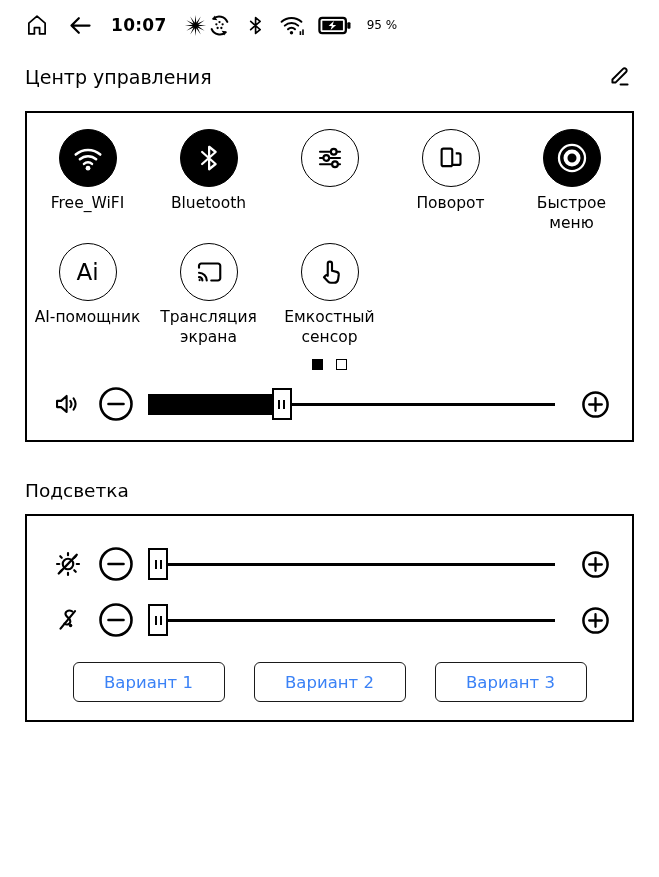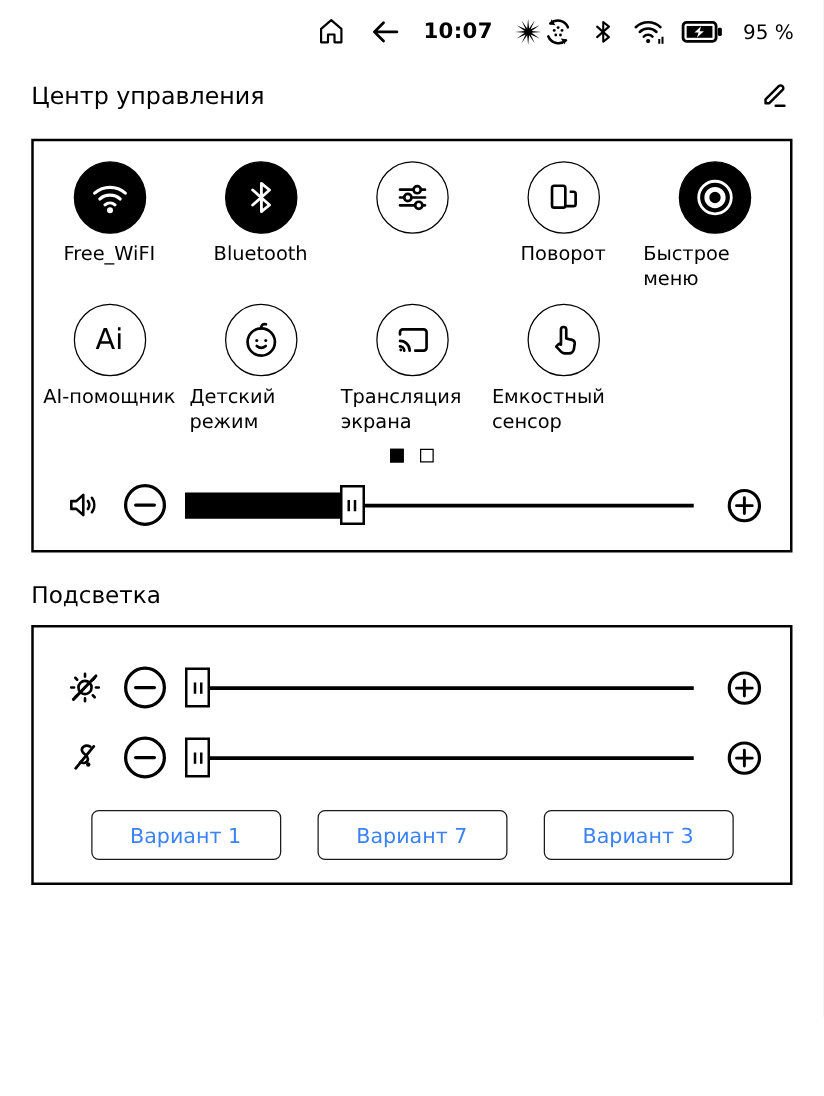--- a/index.html
+++ b/index.html
@@ -3,60 +3,60 @@
 <meta charset="utf-8">
 <style>
   * { margin:0; padding:0; box-sizing:border-box; }
   html,body { background:#e8e8e8; }
   body { font-family:"DejaVu Sans", sans-serif; color:#000; }
   .screen {
     width:659px; height:877px; background:#fff; margin:0 auto;
     position:relative; overflow:hidden;
   }
   
-  .status-bar { display:flex; justify-content:flex-end; align-items:center;
+  .status-bar { display:flex; justify-content:flex-start; align-items:center;
     padding:10px 24px 0 24px; height:40px; }
   .sb-left { display:flex; align-items:center; gap:17px; }
   .sb-right { display:flex; align-items:center; gap:13px; }
   .sb-time { font-size:17px; font-weight:600; letter-spacing:.3px; }
-  .sb-batt-text { font-size:16px; font-weight:500; margin-left:2px; }
+  .sb-batt-text { font-size:12px; font-weight:500; margin-left:2px; }
   .icon { display:inline-flex; align-items:center; justify-content:center; }
   
   .header { display:flex; justify-content:space-between; align-items:flex-end;
     padding:22px 26px 0 25px; }
   .page-title { font-size:19px; font-weight:500; }
   
   .panel { margin:0 25px; border:2px solid #000; background:#fff; }
   .panel-tiles { margin-top:23px; padding:16px 0 12px; }
   .tiles-grid { display:grid; grid-template-columns:repeat(5,1fr); row-gap:4px; }
   .tile { display:flex; flex-direction:column; align-items:center; min-height:110px; cursor:pointer; }
   .tile-circle { width:58px; height:58px; border:1.5px solid #000; border-radius:50%;
     display:flex; align-items:center; justify-content:center; color:#000; flex:0 0 auto; }
   .tile--active .tile-circle { background:#000; color:#fff; }
-  .tile-label { margin-top:7px; font-size:15.5px; line-height:1.28; max-width:114px; }
+  .tile-label { margin-top:7px; font-size:15.5px; text-align:center; line-height:1.28; max-width:114px; }
   .ai-glyph { font-size:23px; font-weight:400; }
   
   .pager { display:flex; justify-content:center; gap:13px; margin:6px 0 10px; }
   .pager-dot { width:11px; height:11px; border:1.5px solid #000; background:#fff; }
   .pager-dot--active { background:#000; }
   
   .slider-row { display:flex; align-items:center; padding:0 22px 0 24px; }
   .volume-row { height:48px; margin-top:2px; }
   .sr-icon { width:34px; display:flex; justify-content:center; }
   .round-btn { display:flex; margin-left:13px; cursor:pointer; background:none; border:none; padding:0; }
   .plus-btn { margin-left:13px; }
   .slider { position:relative; flex:1; height:34px; margin:0 13px 0 14px; cursor:pointer; }
   .track-line { position:absolute; left:0; right:0; top:50%; height:3px; margin-top:-1.5px; background:#000; }
   .track-fill { position:absolute; left:0; top:50%; height:21px; margin-top:-10.5px; background:#000; width:0; }
   .slider-handle { position:absolute; top:50%; transform:translateY(-50%); left:0;
     width:20px; height:32px; background:#fff; border:2.5px solid #000;
     display:flex; gap:3px; align-items:center; justify-content:center; cursor:grab; }
   .slider-handle i { width:2px; height:9px; background:#000; }
   
-  .section-title { margin:24px 25px 13px; font-size:18.5px; font-weight:500; }
+  .section-title { margin:38px 25px 13px; font-size:18.5px; font-weight:500; }
   .panel-backlight { padding:20px 0 18px; }
   .bl-row { height:56px; }
   .variant-row { display:flex; justify-content:center; gap:29px; margin-top:14px; }
   .variant-btn { width:152px; height:40px; border:1.5px solid #1a1a1a; border-radius:6px;
     background:#fff; font-size:16.5px; font-family:inherit; color:#3b82f6; cursor:pointer; }
 </style>
 </head>
 <body>
 
 <div class="screen">
@@ -195,32 +195,20 @@
         <div class="tile-label">Быстрое меню</div>
       </div>
 
       <div class="tile">
         <div class="tile-circle">
           <span class="ai-glyph">Ai</span>
         </div>
         <div class="tile-label">AI-помощник</div>
       </div>
 
-      <div class="tile">
-        <div class="tile-circle">
-          <svg viewBox="0 0 24 24" width="32" height="32" fill="none" stroke="currentColor" stroke-width="1.6" stroke-linecap="round">
-            <circle cx="12" cy="13.2" r="8.2"></circle>
-            <path d="M12 5 c-0.2 -1.8 1.2 -3 2.8 -2.4"></path>
-            <circle cx="9.3" cy="12.3" r="0.9" fill="currentColor" stroke="none"></circle>
-            <circle cx="14.7" cy="12.3" r="0.9" fill="currentColor" stroke="none"></circle>
-            <path d="M9.3 15.6 q2.7 2.2 5.4 0"></path>
-          </svg>
-        </div>
-        <div class="tile-label">Детский режим</div>
-      </div>
 
       <div class="tile">
         <div class="tile-circle">
           <svg viewBox="0 0 24 24" width="30" height="30" fill="none" stroke="currentColor" stroke-width="1.7" stroke-linecap="round" stroke-linejoin="round">
             <path d="M4 8.5 V7 a1.8 1.8 0 0 1 1.8 -1.8 H19.2 A1.8 1.8 0 0 1 21 7 V17 a1.8 1.8 0 0 1 -1.8 1.8 H13.8"></path>
             <path d="M4 12.6 a6.2 6.2 0 0 1 6.2 6.2"></path>
             <path d="M4 16.1 a2.7 2.7 0 0 1 2.7 2.7"></path>
             <circle cx="4.5" cy="18.4" r="0.9" fill="currentColor" stroke="none"></circle>
           </svg>
         </div>
@@ -333,19 +321,19 @@
       <button class="round-btn plus-btn">
         <svg viewBox="0 0 30 30" width="29" height="29" fill="none" stroke="#000">
           <circle cx="15" cy="15" r="12.5" stroke-width="2.6"></circle>
           <path d="M8.5 15 H21.5 M15 8.5 V21.5" stroke-width="2.4" stroke-linecap="round"></path>
         </svg>
       </button>
     </div>
 
     <div class="variant-row">
       <button class="variant-btn">Вариант 1</button>
-      <button class="variant-btn">Вариант 7</button>
+      <button class="variant-btn">Вариант 2</button>
       <button class="variant-btn">Вариант 3</button>
     </div>
 
   </div>
 
 </div>
 
 </body></html>

